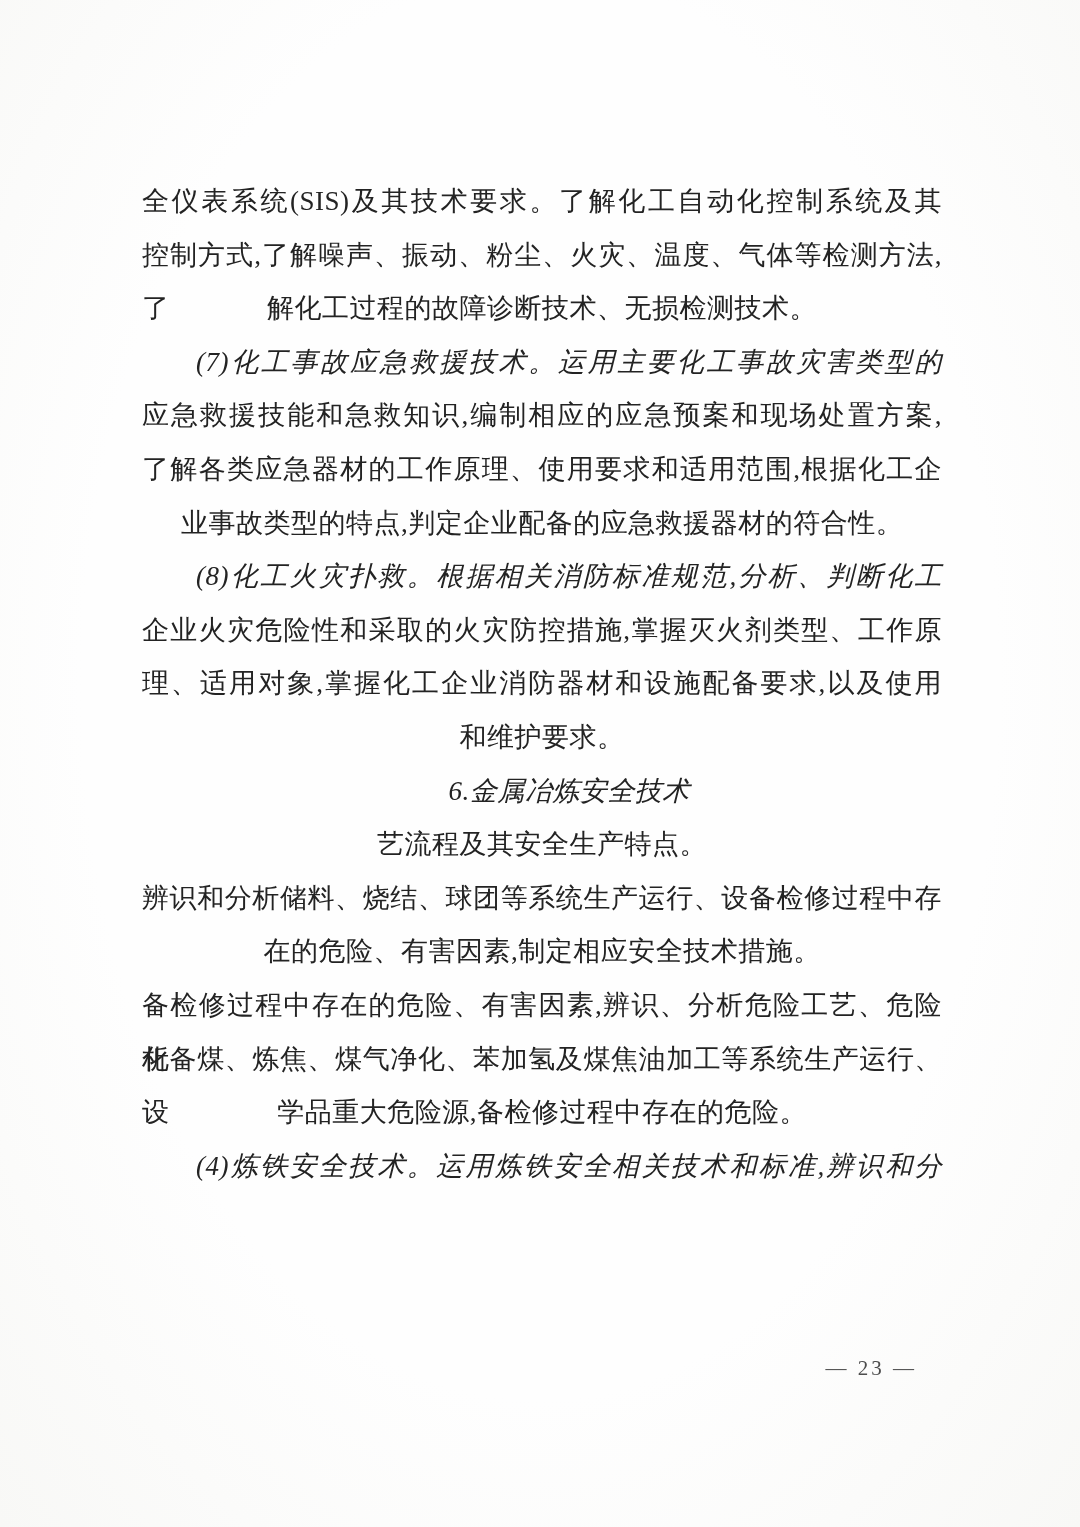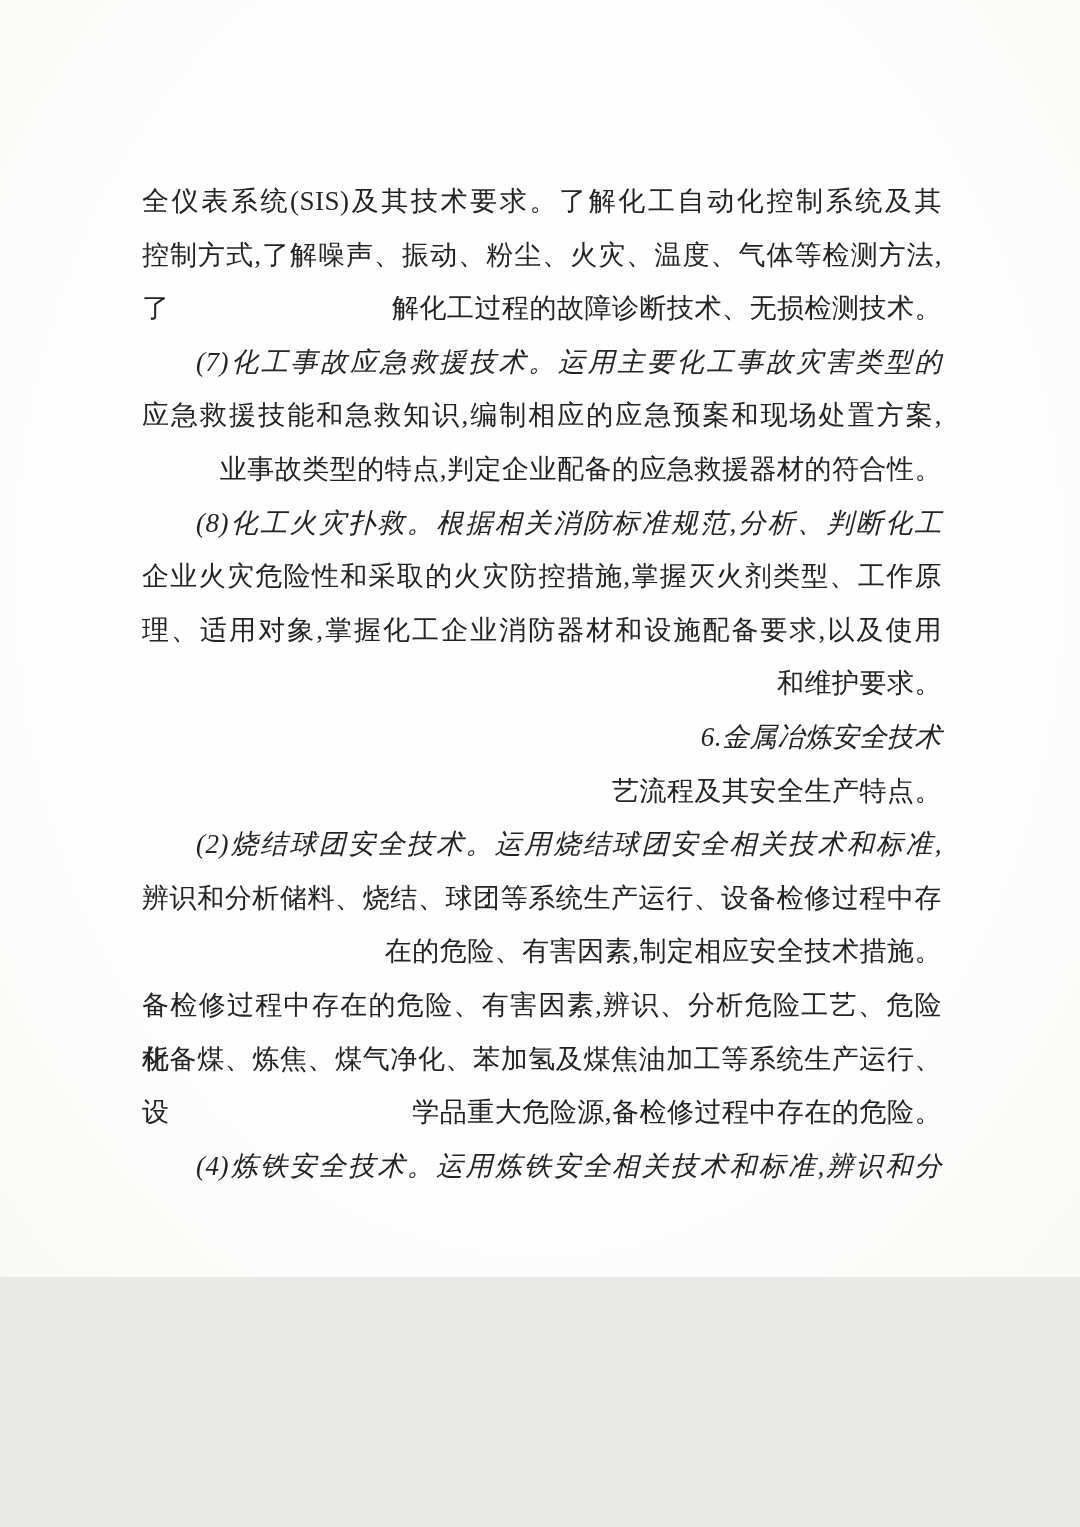--- a/index.html
+++ b/index.html
@@ -8,39 +8,39 @@
   }
   body {
     width: 1080px;
     height: 1527px;
     background: #e9e9e7;
     font-family: "Liberation Serif", "DejaVu Serif", serif;
   }
   .page {
     position: relative;
     width: 1080px;
-    height: 1277px;
+    height: 1527px;
     background: #fdfdfc;
     background-image: radial-gradient(ellipse at 50% 45%, #fefefe 60%, #f8f8f6 100%);
     overflow: hidden;
     color: #232323;
   }
   .textblock {
     position: absolute;
     left: 142px;
     top: 175px;
     width: 800px;
   }
   .line {
     font-size: 27px;
     height: 53.6px;
     line-height: 53.6px;
     letter-spacing: 0.5px;
     color: #232323;
-    text-align: right;
+    text-align: center;
     text-rendering: optimizeLegibility;
   }
   .line.fill {
     text-align: justify;
     text-align-last: justify;
     text-justify: inter-character;
   }
   .line.indent {
     text-indent: 54px;
     font-style: italic;
@@ -57,28 +57,28 @@
 </head>
 <body>
 
 <div class="page">
   <div class="textblock">
     <div class="line fill">全仪表系统(SIS)及其技术要求。了解化工自动化控制系统及其</div>
     <div class="line fill">控制方式,了解噪声、振动、粉尘、火灾、温度、气体等检测方法,了</div>
     <div class="line">解化工过程的故障诊断技术、无损检测技术。</div>
     <div class="line indent fill">(7)化工事故应急救援技术。运用主要化工事故灾害类型的</div>
     <div class="line fill">应急救援技能和急救知识,编制相应的应急预案和现场处置方案,</div>
+    <div class="line fill">了解各类应急器材的工作原理、使用要求和适用范围,根据化工企</div>
     <div class="line">业事故类型的特点,判定企业配备的应急救援器材的符合性。</div>
     <div class="line indent fill">(8)化工火灾扑救。根据相关消防标准规范,分析、判断化工</div>
     <div class="line fill">企业火灾危险性和采取的火灾防控措施,掌握灭火剂类型、工作原</div>
     <div class="line fill">理、适用对象,掌握化工企业消防器材和设施配备要求,以及使用</div>
     <div class="line">和维护要求。</div>
     <div class="line indent">6.金属冶炼安全技术</div>
     <div class="line">艺流程及其安全生产特点。</div>
-    <div class="line indent fill">(2)烧结球团安全技术。运用烧结球团安全相关技术和标准,</div>
     <div class="line fill">辨识和分析储料、烧结、球团等系统生产运行、设备检修过程中存</div>
     <div class="line">在的危险、有害因素,制定相应安全技术措施。</div>
     <div class="line fill">备检修过程中存在的危险、有害因素,辨识、分析危险工艺、危险化</div>
     <div class="line fill">析备煤、炼焦、煤气净化、苯加氢及煤焦油加工等系统生产运行、设</div>
     <div class="line">学品重大危险源,备检修过程中存在的危险。</div>
     <div class="line indent fill">(4)炼铁安全技术。运用炼铁安全相关技术和标准,辨识和分</div>
   </div>
   <div class="page-number">— 23 —</div>
 </div>
 

